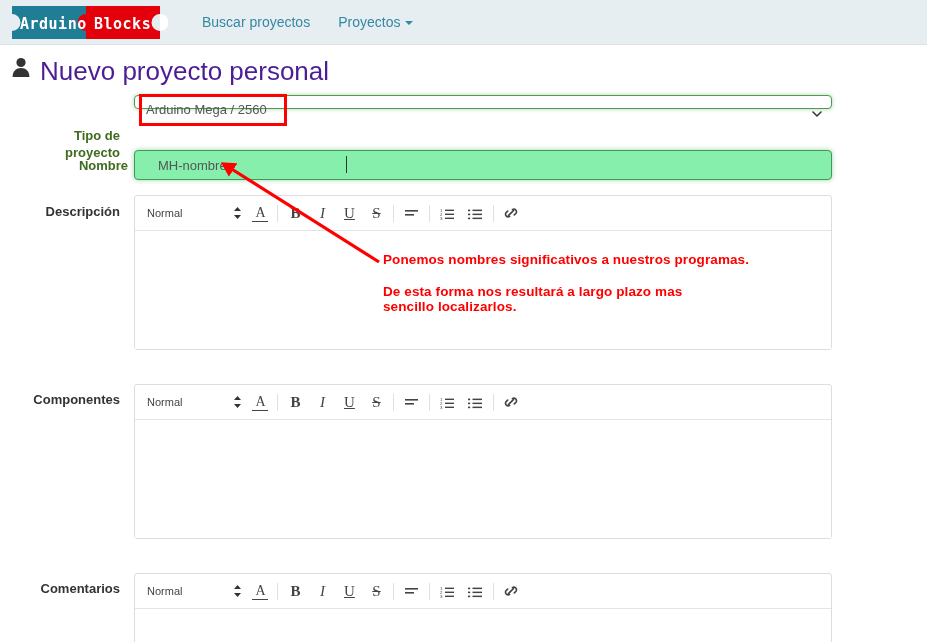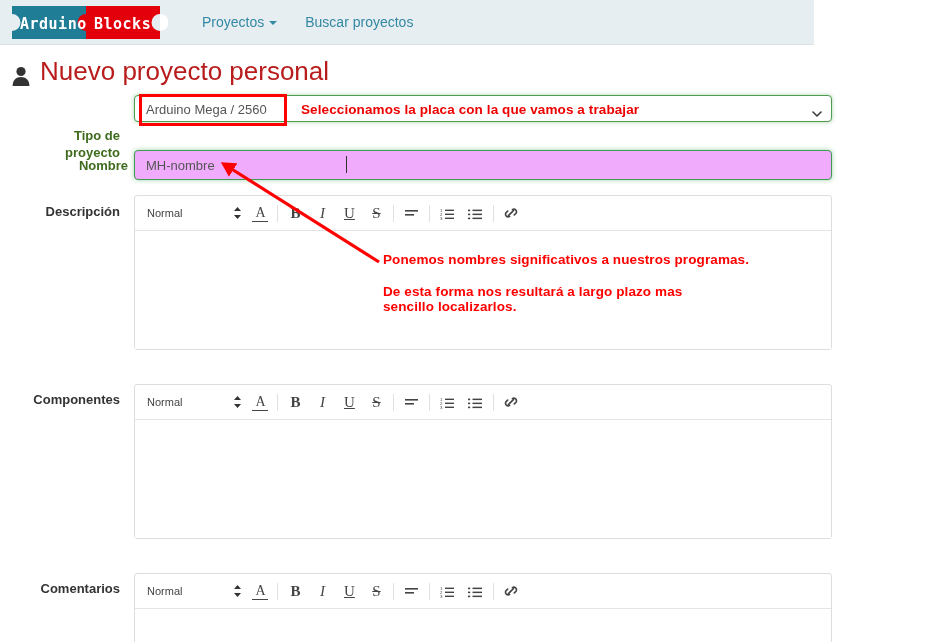--- a/index.html
+++ b/index.html
@@ -7,21 +7,21 @@
     margin: 0; padding: 0;
     width: 927px; height: 642px;
     background: #ffffff;
     font-family: "Liberation Sans", sans-serif;
     overflow: hidden;
   }
 
   
   .navbar {
     position: absolute; left: 0; top: 0;
-    width: 814px; height: 45px;
+    width: 927px; height: 45px;
     background: #e7eef1;
     border-bottom: 1px solid #dbe3e6;
   }
   .brand {
     position: absolute; left: 8px; top: 4px;
     width: 160px; height: 37px;
   }
   .brand svg { display: block; }
   .nav-links {
     position: absolute; left: 188px; top: 0;
@@ -44,23 +44,23 @@
     vertical-align: middle;
     border-left: 4px solid transparent;
     border-right: 4px solid transparent;
     border-top: 4px solid #3388a3;
   }
 
   
   .page-title {
     position: absolute; left: 11px; top: 56px;
     font-size: 26px;
-    color: #b91c1c;
+    color: #4c1d95;
     font-weight: normal;
-    display: flex; align-items: flex-end;
+    display: flex; align-items: flex-start;
     white-space: nowrap;
   }
   .user-icon {
     margin-right: 9px;
     display: inline-flex;
     align-items: center;
   }
   .form-label {
     position: absolute;
     right: 772px;               
@@ -69,21 +69,21 @@
     font-weight: bold;
     line-height: 17px;
   }
   .label-green { color: #3f6b1e; }
   .label-dark  { color: #333333; }
 
   
   .select-wrap {
     position: absolute;
     left: 134px; top: 95px;
-    width: 698px; height: 27px;
+    width: 698px; height: 14px;
   }
   .select-box {
     width: 100%; height: 100%;
     border: 1px solid #4f9b4f;
     border-radius: 4px;
     box-shadow: 0 0 4px rgba(102,175,102,.55);
     background: #ffffff;
     position: relative;
   }
   .select-value {
@@ -110,25 +110,25 @@
   
   .input-wrap {
     position: absolute; left: 134px; top: 150px;
     width: 698px; height: 30px;
   }
   .text-input {
     width: 100%; height: 100%;
     border: 1px solid #3f9b52;
     border-radius: 4px;
     box-shadow: 0 0 5px rgba(80,175,100,.55);
-    background: #f0abfc;
+    background: #86efac;
     font-family: "Liberation Sans", sans-serif;
     font-size: 13px;
     color: #555555;
-    padding: 0 11px;
+    padding: 0 23px;
     outline: none;
   }
   .caret-bar {
     position: absolute; left: 212px; top: 6px;
     width: 1px; height: 17px;
     background: #333333;
   }
 
   
   .editor {
@@ -209,24 +209,24 @@
 
       <path d="M78 10 a6.5 6.5 0 0 0 0 17 z" fill="#e3000b"></path>
 
       <path d="M152 10 a6.5 6.5 0 0 1 0 17 v-17 z" fill="#ffffff"></path>
       <text x="12" y="25" font-family="'DejaVu Sans Mono', monospace" font-size="15" font-weight="bold" fill="#ffffff" letter-spacing="0.5">Arduino</text>
       <text x="86" y="25" font-family="'DejaVu Sans Mono', monospace" font-size="15" font-weight="bold" fill="#ffffff" letter-spacing="0.5">Blocks</text>
     </svg>
   </div>
 
   <div class="nav-links">
+    <a class="nav-link" href="#">Buscar proyectos</a>
     <a class="nav-link" href="#">
       <span>Proyectos</span><span class="caret"></span>
     </a>
-    <a class="nav-link" href="#">Buscar proyectos</a>
   </div>
 </div>
 
 <div class="page-title">
   <span class="user-icon">
     <svg width="20" height="22" viewBox="0 0 20 22">
       <circle cx="10" cy="6.5" r="4.6" fill="#333333"></circle>
       <path d="M1.6 21 C1.6 14.8 5.3 12 10 12 C14.7 12 18.4 14.8 18.4 21 Z" fill="#333333"></path>
     </svg>
   </span>
@@ -234,21 +234,20 @@
 </div>
 
 <div class="form-label label-green" style="top:101px; left:0; width:120px; right:auto; text-align:right;margin-top:26px;">
   <div>Tipo de</div>
   <div>proyecto</div>
 </div>
 
 <div class="select-wrap">
   <div class="select-box">
     <span class="select-value">Arduino Mega / 2560</span>
-    <span class="select-note">Seleccionamos la placa con la que vamos a trabajar</span>
     <span class="select-chevron">
       <svg width="10" height="10" viewBox="0 0 10 10">
         <path d="M1 3 L5 7 L9 3" stroke="#3a3a3a" stroke-width="1.6" fill="none" stroke-linecap="round" stroke-linejoin="round"></path>
       </svg>
     </span>
   </div>
 </div>
 
 <div class="ann-box" style="left:139px; top:94px; width:148px; height:32px;"></div>
 

